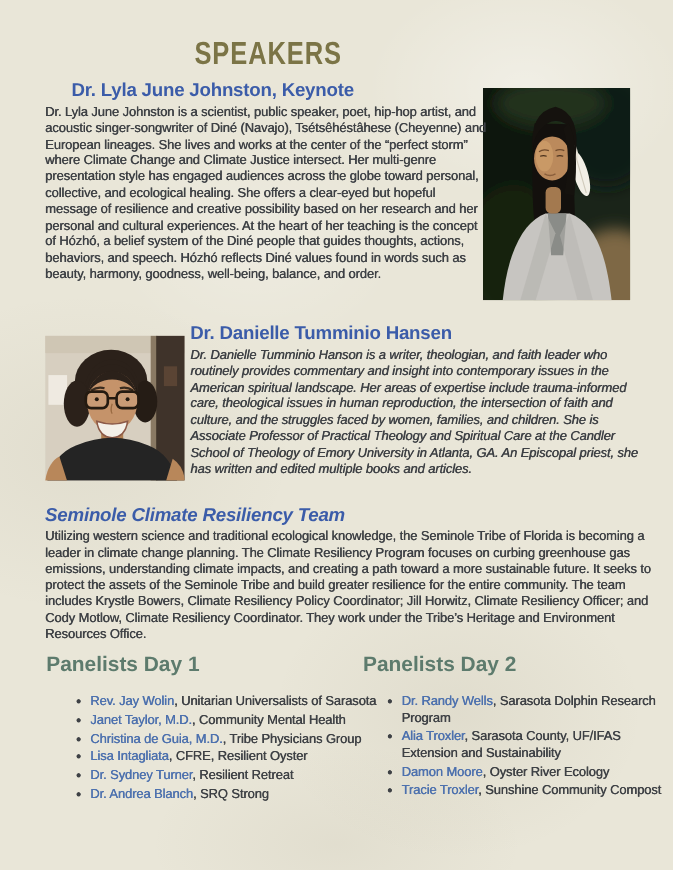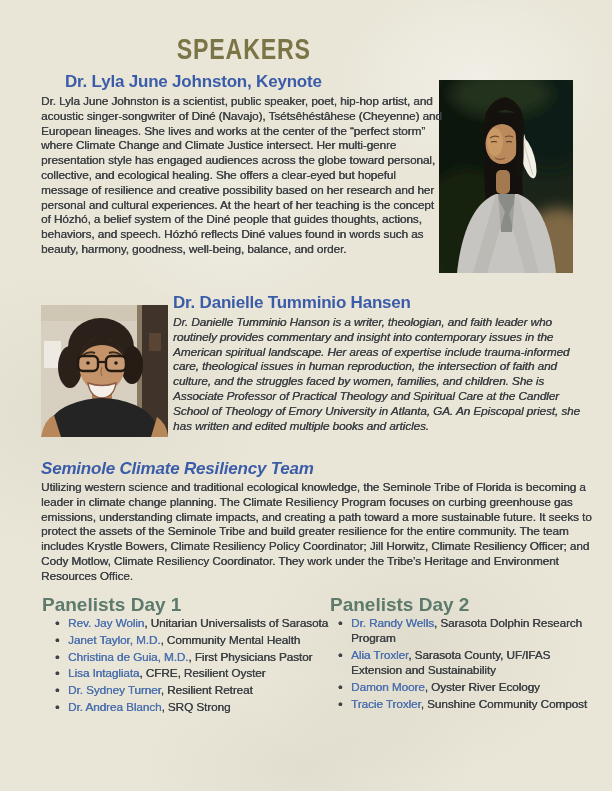--- a/index.html
+++ b/index.html
@@ -37,21 +37,21 @@
   }
   .h1{left:41px;top:72px;width:430px;margin-left:24px;}
   .b1{left:41px;top:94px;width:402px;}
   .h2{left:173px;top:293px;width:420px;}
   .b2{left:173px;top:315px;width:421px;font-style:italic;}
   .h3{left:41px;top:459px;width:500px;font-style:italic;}
   .b3{left:41px;top:480px;width:553px;}
   .hd1{left:42px;top:594px;}
   .hd2{left:330px;top:594px;}
   .plist{
-    position:absolute;margin:0;padding:0;list-style:none;z-index:2;
+    position:absolute;margin:14px;padding:0;list-style:none;z-index:2;
     font-size:11.8px;line-height:15.3px;letter-spacing:-0.1px;color:#3e4145;
     text-shadow:0.35px 0 0 currentColor;
   }
   .ul1{left:54px;top:616px;width:283px;}
   .ul2{left:337px;top:616px;width:254px;}
   .plist li{position:relative;padding-left:14px;margin-bottom:1.5px;}
   .plist li::before{
     content:"•";position:absolute;left:1px;top:0;
     color:#3e4145;font-size:13px;
   }
@@ -144,21 +144,21 @@
 <h2 class="h-blue h2">Dr. Danielle Tumminio Hansen</h2>
 <p class="body b2">Dr. Danielle Tumminio Hanson is a writer, theologian, and faith leader who routinely provides commentary and insight into contemporary issues in the American spiritual landscape.  Her areas of expertise include trauma-informed care, theological issues in human reproduction, the intersection of faith and culture, and the struggles faced by women, families, and children. She is Associate Professor of Practical Theology and Spiritual Care at the Candler School of Theology of Emory University in Atlanta, GA. An Episcopal priest, she has written and edited multiple books and articles.</p>
 
 <h2 class="h-blue h3">Seminole Climate Resiliency Team</h2>
 <p class="body b3">Utilizing western science and traditional ecological knowledge, the Seminole Tribe of Florida is becoming a leader in climate change planning. The Climate Resiliency Program focuses on curbing greenhouse gas emissions, understanding climate impacts, and creating a path toward a more sustainable future. It seeks to protect the assets of the Seminole Tribe and build greater resilience for the entire community. The team includes Krystle Bowers, Climate Resiliency Policy Coordinator; Jill Horwitz, Climate Resiliency Officer; and Cody Motlow, Climate Resiliency Coordinator. They work under the Tribe’s Heritage and Environment Resources Office.</p>
 
 <h3 class="h-green hd1">Panelists Day 1</h3>
 <ul class="plist ul1">
   <li><span class="pname">Rev. Jay Wolin</span><span class="prest">, Unitarian Universalists of Sarasota</span></li>
   <li><span class="pname">Janet Taylor, M.D.</span><span class="prest">, Community Mental Health</span></li>
-  <li><span class="pname">Christina de Guia, M.D.</span><span class="prest">, First Physicians Pastor</span></li>
+  <li><span class="pname">Christina de Guia, M.D.</span><span class="prest">, Tribe Physicians Group</span></li>
   <li><span class="pname">Lisa Intagliata</span><span class="prest">, CFRE, Resilient Oyster</span></li>
   <li><span class="pname">Dr. Sydney Turner</span><span class="prest">, Resilient Retreat</span></li>
   <li><span class="pname">Dr. Andrea Blanch</span><span class="prest">, SRQ Strong</span></li>
 </ul>
 
 <h3 class="h-green hd2">Panelists Day 2</h3>
 <ul class="plist ul2">
   <li><span class="pname">Dr. Randy Wells</span><span class="prest">, Sarasota Dolphin Research Program</span></li>
   <li><span class="pname">Alia Troxler</span><span class="prest">, Sarasota County, UF/IFAS Extension and Sustainability</span></li>
   <li><span class="pname">Damon Moore</span><span class="prest">, Oyster River Ecology</span></li>

